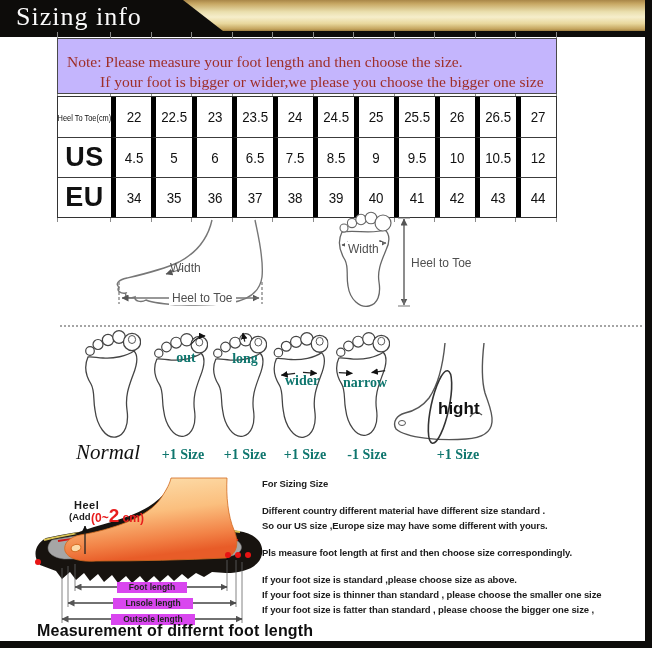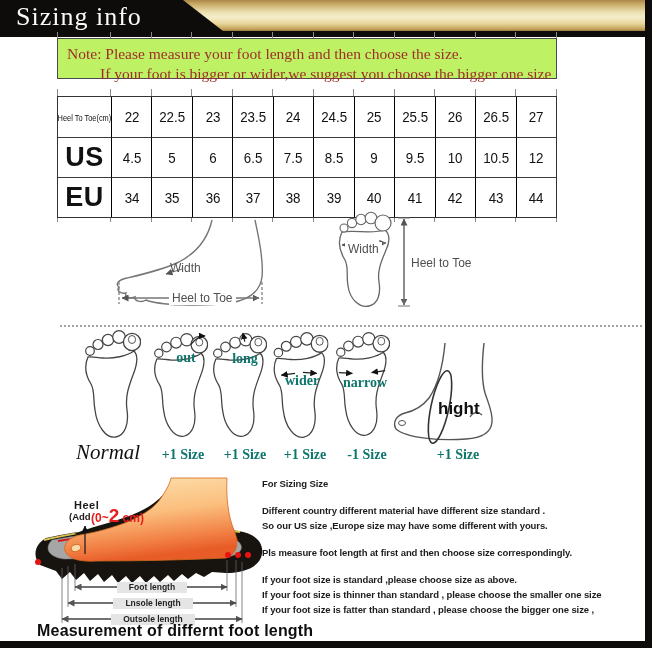--- a/index.html
+++ b/index.html
@@ -8,34 +8,34 @@
   
   .banner{position:absolute;left:0;top:0;width:652px;height:37px;background:#0d0c0a}
   .gold{position:absolute;left:183px;top:0;width:464px;height:31px;
         background:linear-gradient(180deg,#a98648 0%,#c7a763 12%,#eadfae 38%,#f6eecb 55%,#e8d79c 76%,#c3a35c 94%,#9c7c40 100%);
         clip-path:polygon(0 0,100% 0,100% 100%,40px 100%)}
   .banner-title{position:absolute;left:16px;top:2px;font-family:"Liberation Serif",serif;
         font-size:26px;color:#fafafa;letter-spacing:1px}
   .frame-right{position:absolute;left:645px;top:0;width:7px;height:648px;background:#0d0c0a}
   .frame-bottom{position:absolute;left:0;top:641px;width:652px;height:7px;background:#0d0c0a}
   
-  .note{position:absolute;left:57px;top:38px;width:500px;height:41px;border:1px solid #4a4a4a;
+  .note{position:absolute;left:57px;top:38px;width:500px;height:56px;border:1px solid #4a4a4a;
         box-sizing:border-box;font-family:"Liberation Serif",serif;color:#9e2e28;
-        font-size:15.5px;line-height:20px;padding-top:5px;white-space:nowrap;background:#bef264}
+        font-size:15.5px;line-height:20px;padding-top:13px;white-space:nowrap;background:#c4b5fd}
   .note .l1{padding-left:9px}
   .note .l2{padding-left:42px}
   
   .ticks{position:absolute;left:57px;width:500px;display:grid;
          grid-template-columns:53px repeat(11,1fr);box-sizing:border-box;border-right:1px solid #8a8a8a}
   .ticks i{border-left:1px solid #8a8a8a}
   
   .stable{position:absolute;left:57px;top:96px;width:500px;display:grid;
           grid-template-columns:53px repeat(11,1fr);grid-auto-rows:40px;
           border:1.5px solid #333;box-sizing:border-box;background:#fff}
-  .stable .c{border-left:1px solid #000000;border-top:1px solid #3c3c3c;display:flex;
+  .stable .c{border-left:5px solid #000000;border-top:1px solid #3c3c3c;display:flex;
              align-items:center;justify-content:center;font-size:14.5px;font-weight:500;color:#111;overflow:hidden}
   .stable .r0{border-top:none}
   .stable .cl{border-left:none}
   .hlabel{font-size:9.5px;transform:scaleX(.78);white-space:nowrap;font-weight:500}
   .rowhead{font-size:27px;font-weight:700;letter-spacing:.5px}
   .num{transform:scaleX(.92)}
   
   .lbl{position:absolute;white-space:nowrap}
   .gray{color:#4f4f4f;font-size:12px}
   .chipbg{background:#fff;padding:0 3px}
@@ -45,21 +45,21 @@
   .hight-lbl{font-weight:bold;font-size:17px;color:#111}
   
   .guide{position:absolute;left:262px;top:476px;width:386px;font-size:9.5px;font-weight:bold;
          color:#1c1c1c;line-height:15px;white-space:nowrap;letter-spacing:-.1px}
   .guide .gap{margin-top:12px}
   
   .space-lbl{position:absolute;left:74px;top:499px;font-size:11px;font-weight:bold;color:#1a1a1a;letter-spacing:.5px}
   .add-lbl{position:absolute;left:69px;top:511px;font-size:9.5px;font-weight:bold;color:#1a1a1a}
   .space-val{position:absolute;left:91px;top:505px;color:#e81c1c;font-weight:bold;font-size:12px}
   .space-val .big{font-size:19px}
-  .chip{position:absolute;background:#e5e5e5;font-size:8.5px;font-weight:bold;color:#222;
+  .chip{position:absolute;background:#d946ef;font-size:8.5px;font-weight:bold;color:#222;
         text-align:center;line-height:11px;padding:0 2px;white-space:nowrap}
   .caption{position:absolute;left:37px;top:622px;font-size:16px;font-weight:bold;color:#0e0e0e;letter-spacing:.2px}
   svg{position:absolute;overflow:visible}
   .ln{stroke:#555;stroke-width:1.2;fill:none}
 </style>
 </head>
 <body>
 
 <div class="page">
 
@@ -134,21 +134,21 @@
       <i></i>
       <i></i>
       <i></i>
       <i></i>
       <i></i>
       <i></i>
   </div>
 
   <div class="note">
     <div class="l1">Note: Please measure your foot length and then choose the size.</div>
-    <div class="l2">If your foot is bigger or wider,we suggest you choose the bigger one size</div>
+    <div class="l2">If your foot is bigger or wider,we please you choose the bigger one size</div>
   </div>
 
   <div class="stable">
     <div class="c r0 cl">
         <span class="hlabel">Heel To Toe(cm)</span>
       </div>
     <div class="c r0">
         <span class="num">22</span>
       </div>
     <div class="c r0">

